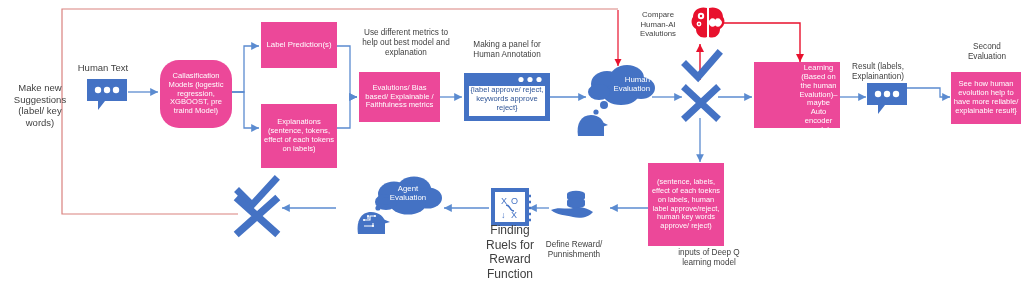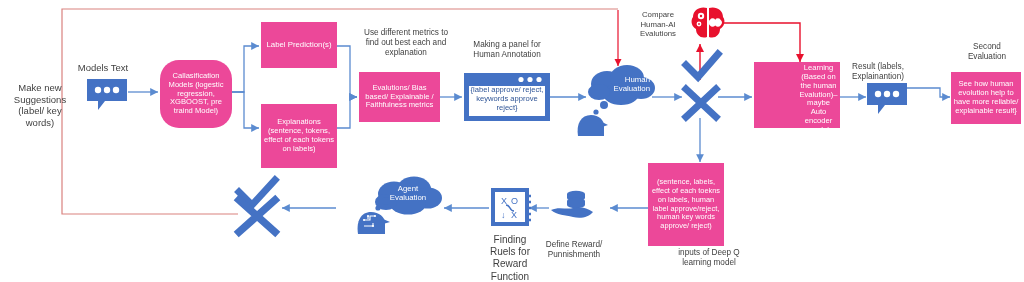--- a/index.html
+++ b/index.html
@@ -91,37 +91,37 @@
     <g>
       <path d="M489,208 L444,208" stroke="#5B8BD0" stroke-width="1.3" fill="none" marker-end="url(#ab)"></path>
     </g>
     <g>
       <path d="M336,208 L282,208" stroke="#5B8BD0" stroke-width="1.3" fill="none" marker-end="url(#ab)"></path>
     </g>
   </svg>
 
   <div class="abs cap" style="left:4px;top:82px;width:72px;font-size:9.5px;">Make new Suggestions (label/ key words)</div>
 
-  <div class="abs cap" style="left:72px;top:62px;width:62px;font-size:9.5px;">Models Text</div>
+  <div class="abs cap" style="left:72px;top:62px;width:62px;font-size:9.5px;">Human Text</div>
   <div class="abs" style="left:86px;top:78px;width:42px;height:34px;">
     <svg viewBox="0 0 42 34" style="width:42px;height:34px;">
       <path d="M1,1 h40 v22 h-22 l-7,9 v-9 h-11 z" fill="#4472C4"></path>
       <circle cx="12" cy="12" r="3.2" fill="#fff"></circle>
       <circle cx="21" cy="12" r="3.2" fill="#fff"></circle>
       <circle cx="30" cy="12" r="3.2" fill="#fff"></circle>
     </svg>
   </div>
 
   <div class="abs box" style="left:160px;top:60px;width:72px;height:68px;font-size:7.6px;border-radius:19px;">Callasification Models (logestic regression, XGBOOST, pre traind Model)</div>
 
   <div class="abs box" style="left:261px;top:22px;width:76px;height:46px;font-size:7.8px;">Label Prediction(s)</div>
 
   <div class="abs box" style="left:261px;top:104px;width:76px;height:64px;font-size:7.6px;">Explanations (sentence, tokens, effect of each tokens on labels)</div>
 
-  <div class="abs cap" style="left:358px;top:28px;width:96px;font-size:8.2px;">Use different metrics to find out best each and explanation</div>
+  <div class="abs cap" style="left:358px;top:28px;width:96px;font-size:8.2px;">Use different metrics to help out best model and explanation</div>
   <div class="abs box" style="left:359px;top:72px;width:81px;height:50px;font-size:7.6px;">Evalutions/ Bias based/ Explainable / Faithfulness metrics</div>
 
   <div class="abs cap" style="left:464px;top:40px;width:86px;font-size:8.2px;">Making a panel for Human Annotation</div>
   <div class="abs" style="left:463px;top:72px;width:88px;height:50px;">
     <svg viewBox="0 0 88 50" style="width:88px;height:50px;">
       <rect x="1" y="1" width="86" height="48" fill="#4472C4"></rect>
       <rect x="6" y="14" width="76" height="30" fill="#ffffff"></rect>
       <circle cx="58" cy="7.5" r="2.6" fill="#ffffff"></circle>
       <circle cx="67" cy="7.5" r="2.6" fill="#ffffff"></circle>
       <circle cx="76" cy="7.5" r="2.6" fill="#ffffff"></circle>
@@ -209,21 +209,21 @@
       <g stroke="#4472C4" stroke-width="2.4">
         <path d="M38,10 h4 M38,16 h4 M38,22 h4 M38,28 h4 M38,34 h4"></path>
       </g>
       <text x="12" y="18" font-size="9" fill="#4472C4" font-family="Liberation Sans, sans-serif">X</text>
       <text x="22" y="18" font-size="9" fill="#4472C4" font-family="Liberation Sans, sans-serif">O</text>
       <text x="12" y="32" font-size="9" fill="#4472C4" font-family="Liberation Sans, sans-serif">↓</text>
       <text x="22" y="32" font-size="9" fill="#4472C4" font-family="Liberation Sans, sans-serif">X</text>
       <path d="M17,19 C22,19 20,25 25,25" stroke="#4472C4" stroke-width="1.6" fill="none"></path>
     </svg>
   </div>
-  <div class="abs cap" style="left:482px;top:234px;width:56px;font-size:10px;">Finding Ruels for Reward Function</div>
+  <div class="abs cap" style="left:482px;top:223px;width:56px;font-size:12px;">Finding Ruels for Reward Function</div>
 
   <div class="abs" style="left:370px;top:174px;width:76px;height:46px;">
     <svg viewBox="0 0 76 46" style="width:76px;height:46px;">
       <g fill="#4472C4">
         <ellipse cx="24" cy="20" rx="16" ry="12.5"></ellipse>
         <ellipse cx="44" cy="15" rx="17" ry="12.5"></ellipse>
         <ellipse cx="58" cy="24" rx="14" ry="10.5"></ellipse>
         <ellipse cx="38" cy="30" rx="18" ry="10.5"></ellipse>
         <ellipse cx="16" cy="28" rx="11" ry="8"></ellipse>
       </g>

